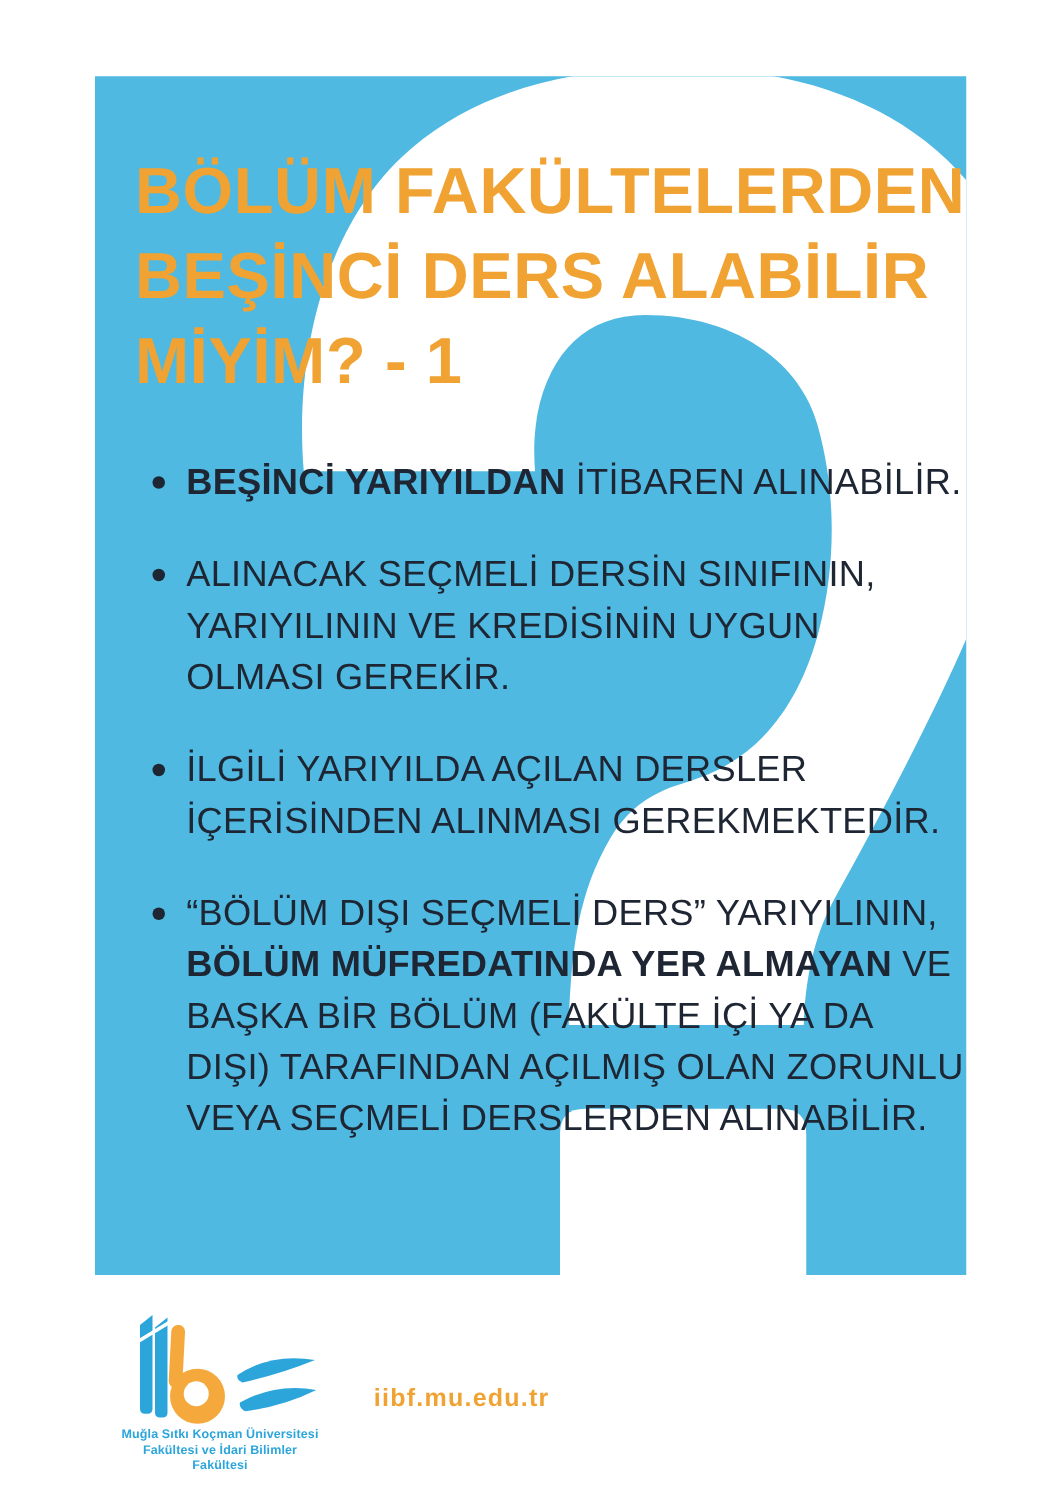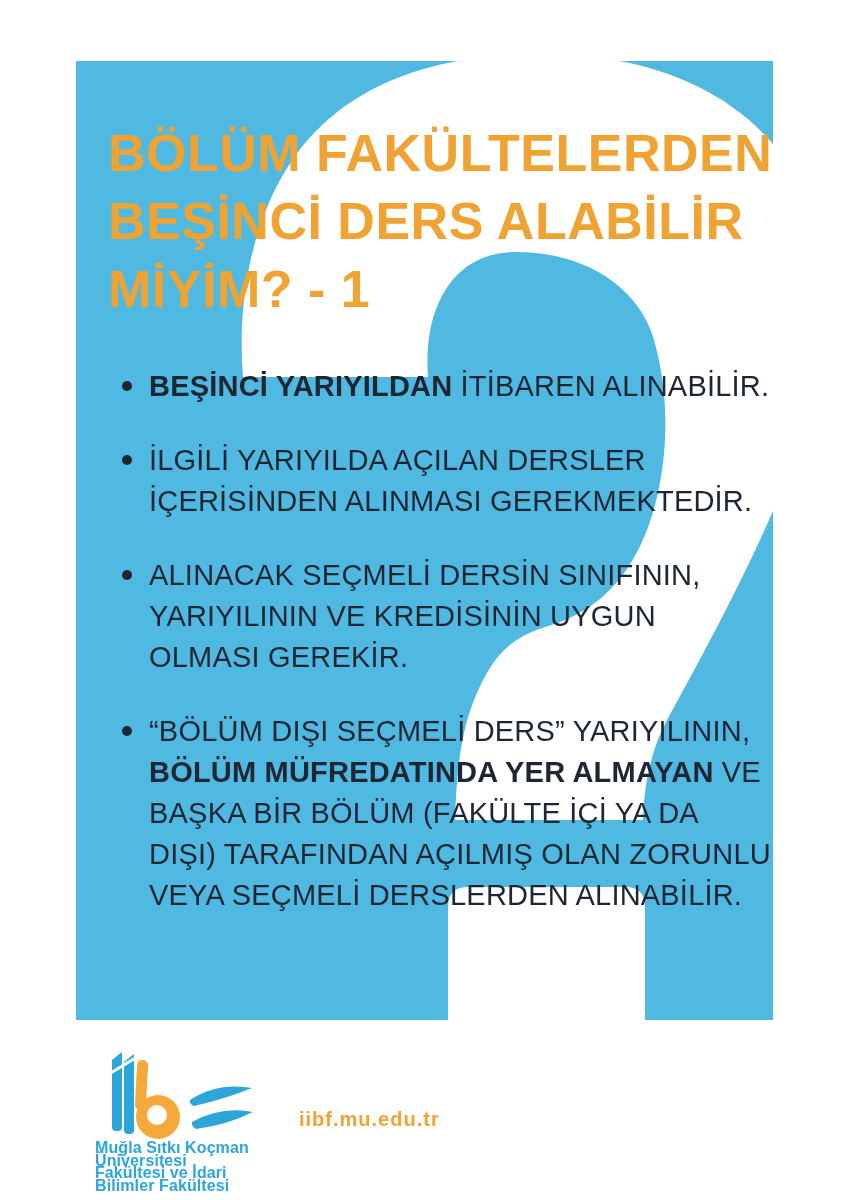--- a/index.html
+++ b/index.html
@@ -30,23 +30,23 @@
     background:var(--dark,#1E2533);
   }
   .bullets .seg-bold{font-weight:bold;}
   .footer-url{
     position:absolute;left:299px;top:1108px;z-index:3;
     color:var(--orange,#F0A332);font-size:20px;font-weight:bold;letter-spacing:1px;
   }
   .logo{position:absolute;left:95px;top:1048px;width:162px;z-index:3;}
   .logo svg{display:block;}
   .logo-caption{
-    width:162px;
+    width:162px;text-align:center;
     color:var(--logo-blue,#2CA5DB);
-    font-size:16px;line-height:12.5px;font-weight:bold;letter-spacing:.1px;
+    font-size:10px;line-height:12.5px;font-weight:bold;letter-spacing:.1px;
     margin-top:2px;
   }
 </style>
 </head>
 <body style="--blue: #4FB9E1; --orange: #F0A332; --dark: #1E2533; --logo-blue: #2CA5DB;">
 
 <div class="blue-panel">
   <svg class="qmark-svg" viewBox="76 61 697 959" aria-hidden="true">
 
     <path fill="#ffffff" d="
@@ -72,22 +72,22 @@
 </div>
 
 <h1 class="title">
     <div>BÖLÜM FAKÜLTELERDEN</div>
     <div>BEŞİNCİ DERS ALABİLİR</div>
     <div>MİYİM? - 1</div>
   </h1>
 
 <ul class="bullets">
     <li><span class="marker"></span><span class="seg-bold">BEŞİNCİ YARIYILDAN</span><span class="seg"> İTİBAREN ALINABİLİR.</span></li>
+    <li><span class="marker"></span><span class="seg">ALINACAK SEÇMELİ DERSİN SINIFININ, YARIYILININ VE KREDİSİNİN UYGUN OLMASI GEREKİR.</span></li>
     <li><span class="marker"></span><span class="seg">İLGİLİ YARIYILDA AÇILAN DERSLER İÇERİSİNDEN ALINMASI GEREKMEKTEDİR.</span></li>
-    <li><span class="marker"></span><span class="seg">ALINACAK SEÇMELİ DERSİN SINIFININ, YARIYILININ VE KREDİSİNİN UYGUN OLMASI GEREKİR.</span></li>
     <li><span class="marker"></span><span class="seg">“BÖLÜM DIŞI SEÇMELİ DERS” YARIYILININ, </span><span class="seg-bold">BÖLÜM MÜFREDATINDA YER ALMAYAN</span><span class="seg"> VE BAŞKA BİR BÖLÜM (FAKÜLTE İÇİ YA DA DIŞI) TARAFINDAN AÇILMIŞ OLAN ZORUNLU VEYA SEÇMELİ DERSLERDEN ALINABİLİR.</span></li>
   </ul>
 
 <div class="logo">
   <svg width="162" height="92" viewBox="0 0 162 92" aria-hidden="true">
 
     <path fill="#2CA5DB" d="M17,12 L27,4 L27,79 Q27,83 23,83 L21,83 Q17,83 17,79 Z"></path>
     <path fill="#2CA5DB" d="M29,14 L39,6 L39,82 Q39,86 35,86 L33,86 Q29,86 29,82 Z"></path>
 
     <line x1="14" y1="26" x2="42" y2="9" stroke="#ffffff" stroke-width="3"></line>

